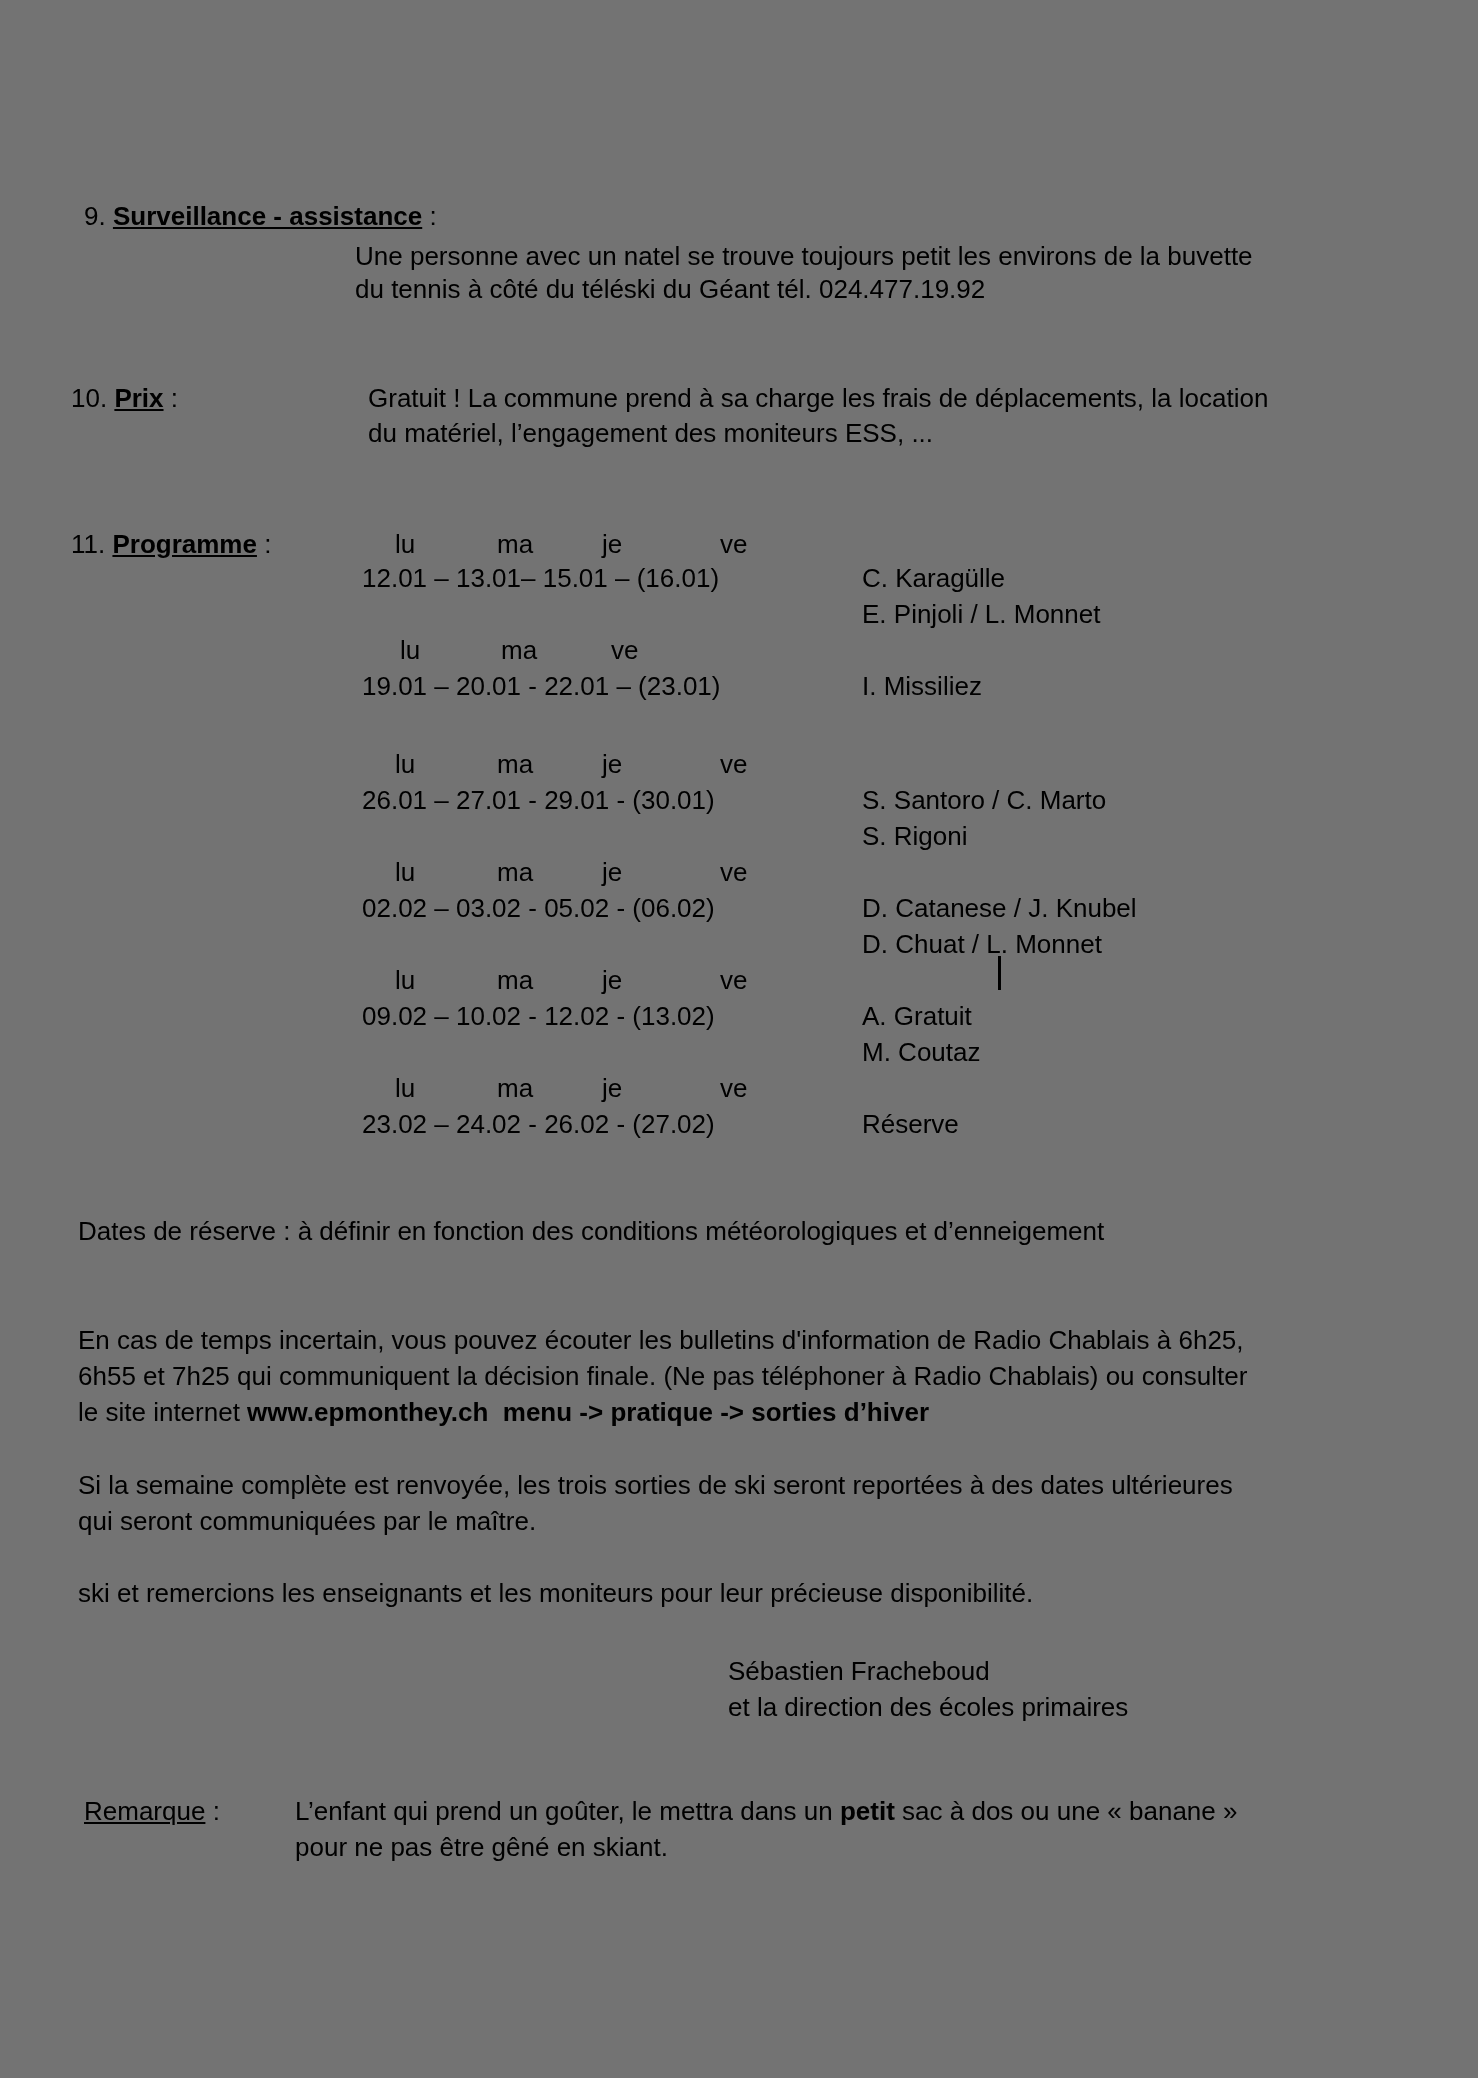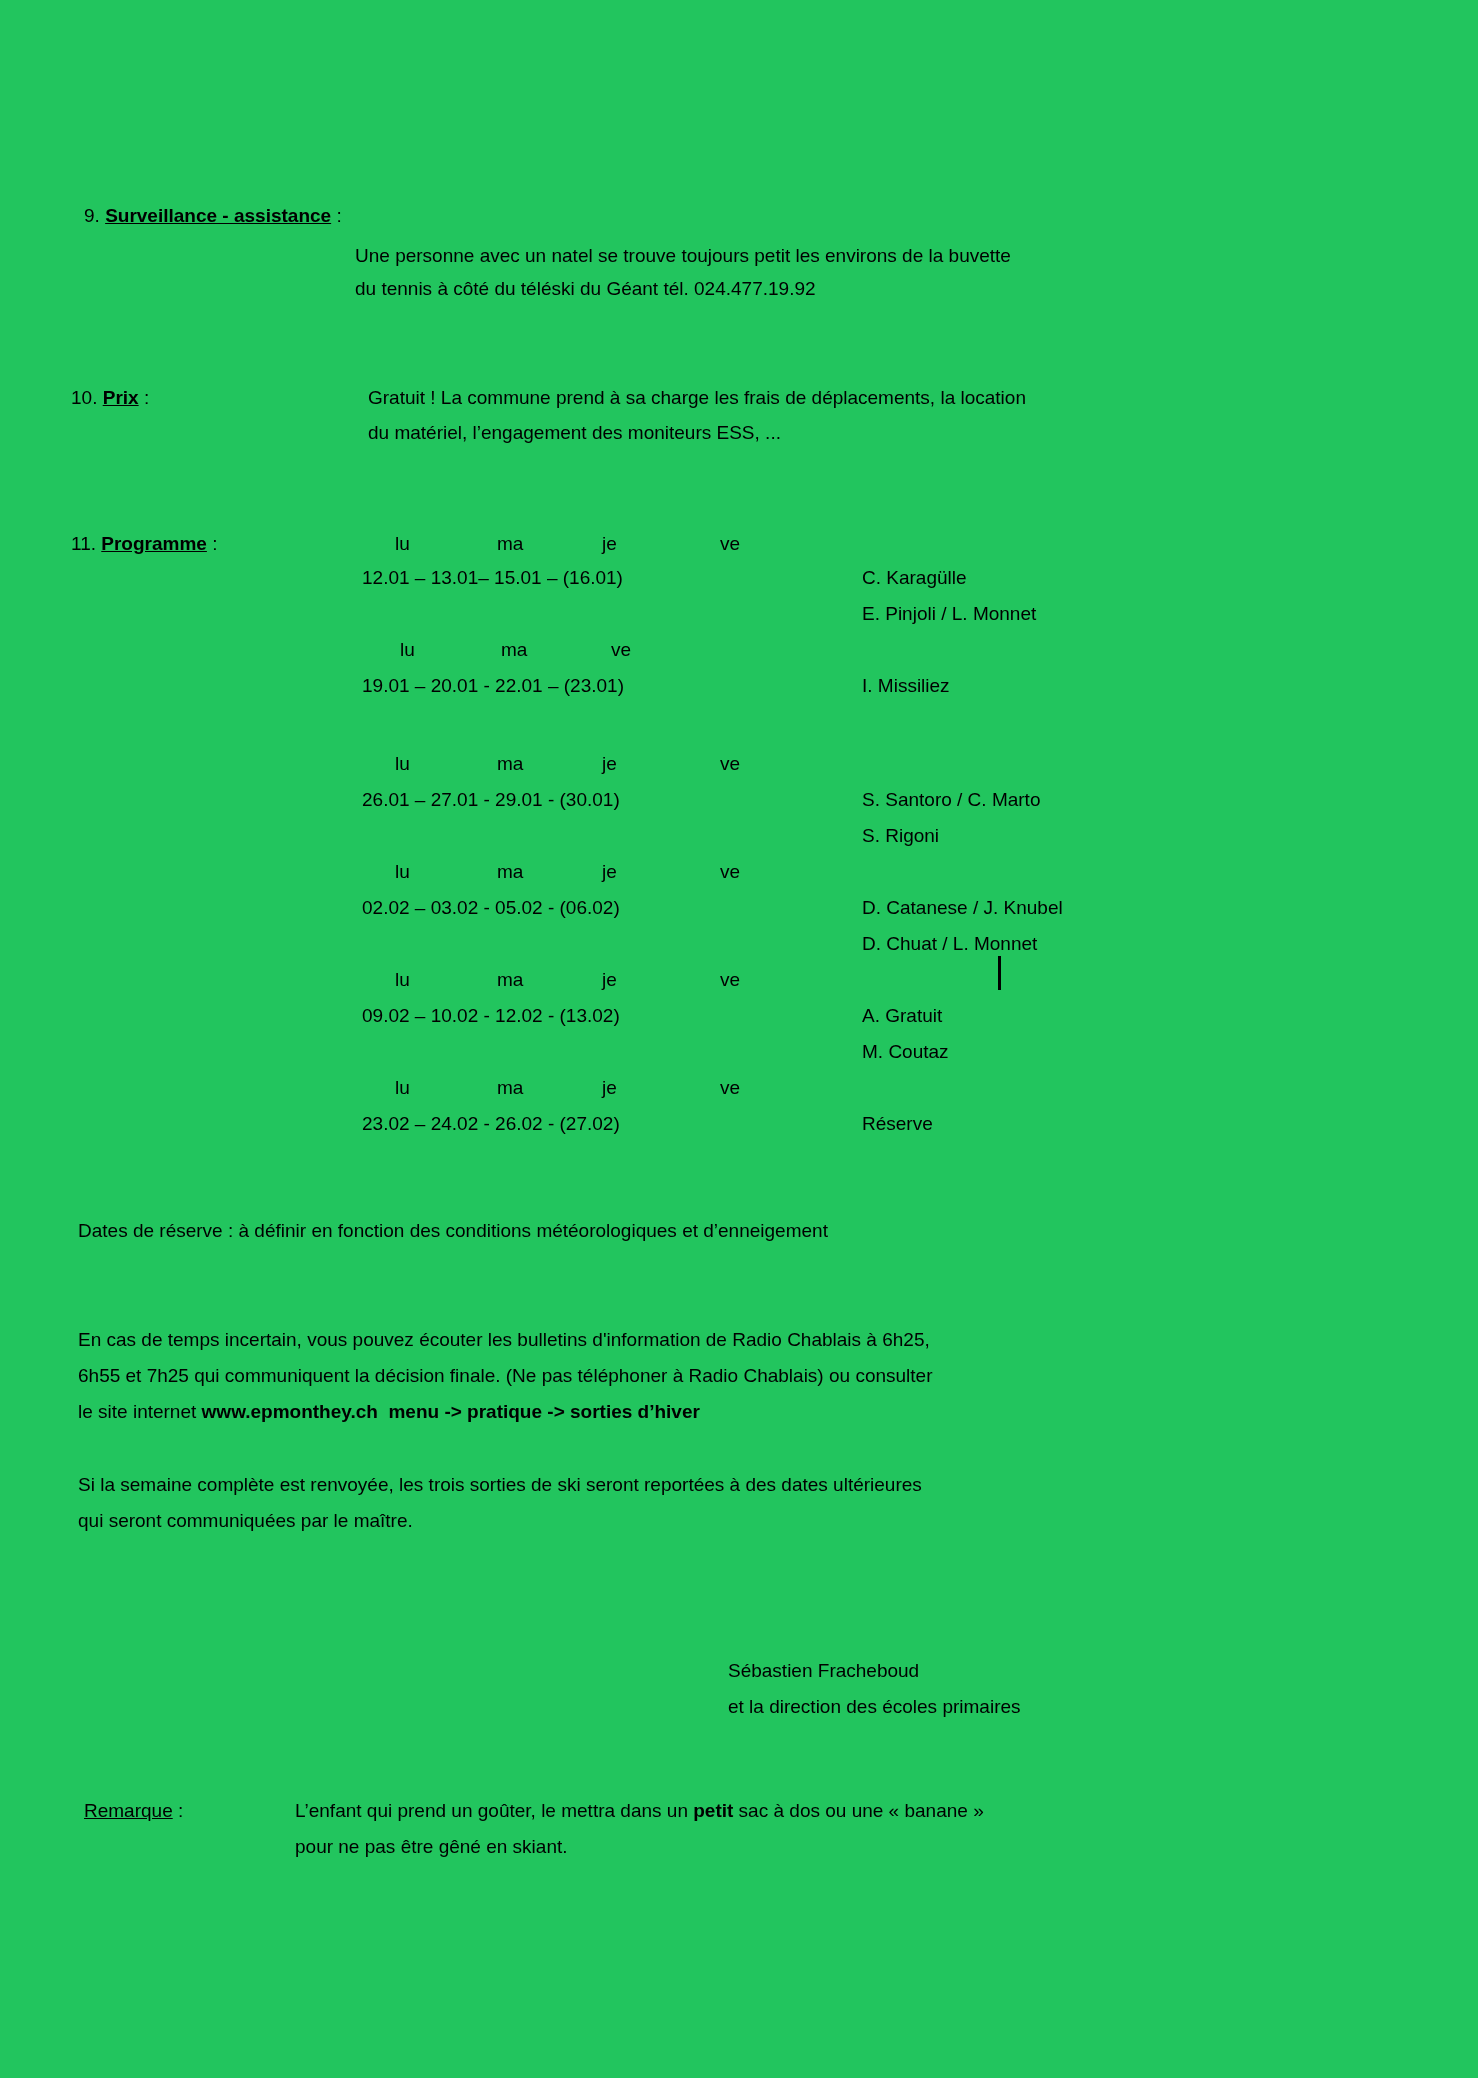--- a/index.html
+++ b/index.html
@@ -1,21 +1,21 @@
 <!DOCTYPE html>
 <html><head>
 <meta charset="utf-8">
 <style>
   html,body{margin:0;padding:0;background:#e8e8e8;}
   .page{
     position:relative;
     width:1478px;height:2078px;
-    background:#22c55e;
+    background:#737373;
     font-family:"Liberation Sans", sans-serif;
-    font-size:19px;line-height:36px;color:#000;
+    font-size:26px;line-height:36px;color:#000;
     overflow:hidden;
   }
   .line{position:absolute;white-space:pre-wrap;}
   .b{font-weight:bold;}
   .u{text-decoration:underline;}
   .dc{position:absolute;white-space:pre;}
   .cursor-bar{position:absolute;width:3px;height:34px;background:#000;}
 </style>
 </head>
 <body>
@@ -92,20 +92,21 @@
   </div>
 
   <div class="line" style="left:78px;top:1213px">Dates de réserve : à définir en fonction des conditions météorologiques et d’enneigement</div>
 
   <div class="line" style="left:78px;top:1322px">En cas de temps incertain, vous pouvez écouter les bulletins d'information de Radio Chablais à 6h25,</div>
   <div class="line" style="left:78px;top:1358px">6h55 et 7h25 qui communiquent la décision finale. (Ne pas téléphoner à Radio Chablais) ou consulter</div>
   <div class="line" style="left:78px;top:1394px"><span>le site internet </span><span class="b">www.epmonthey.ch  menu -&gt; pratique -&gt; sorties d’hiver</span></div>
 
   <div class="line" style="left:78px;top:1467px">Si la semaine complète est renvoyée, les trois sorties de ski seront reportées à des dates ultérieures</div>
   <div class="line" style="left:78px;top:1503px">qui seront communiquées par le maître.</div>
+  <div class="line" style="left:78px;top:1575px">ski et remercions les enseignants et les moniteurs pour leur précieuse disponibilité.</div>
 
   <div class="line" style="left:728px;top:1653px">Sébastien Fracheboud</div>
   <div class="line" style="left:728px;top:1689px">et la direction des écoles primaires</div>
 
   <div class="line" style="left:84px;top:1793px"><span class="u">Remarque</span><span> :</span></div>
   <div class="line" style="left:295px;top:1793px"><span>L’enfant qui prend un goûter, le mettra dans un </span><span class="b">petit</span><span> sac à dos ou une « banane »</span></div>
   <div class="line" style="left:295px;top:1829px">pour ne pas être gêné en skiant.</div>
 
 </div>
 

